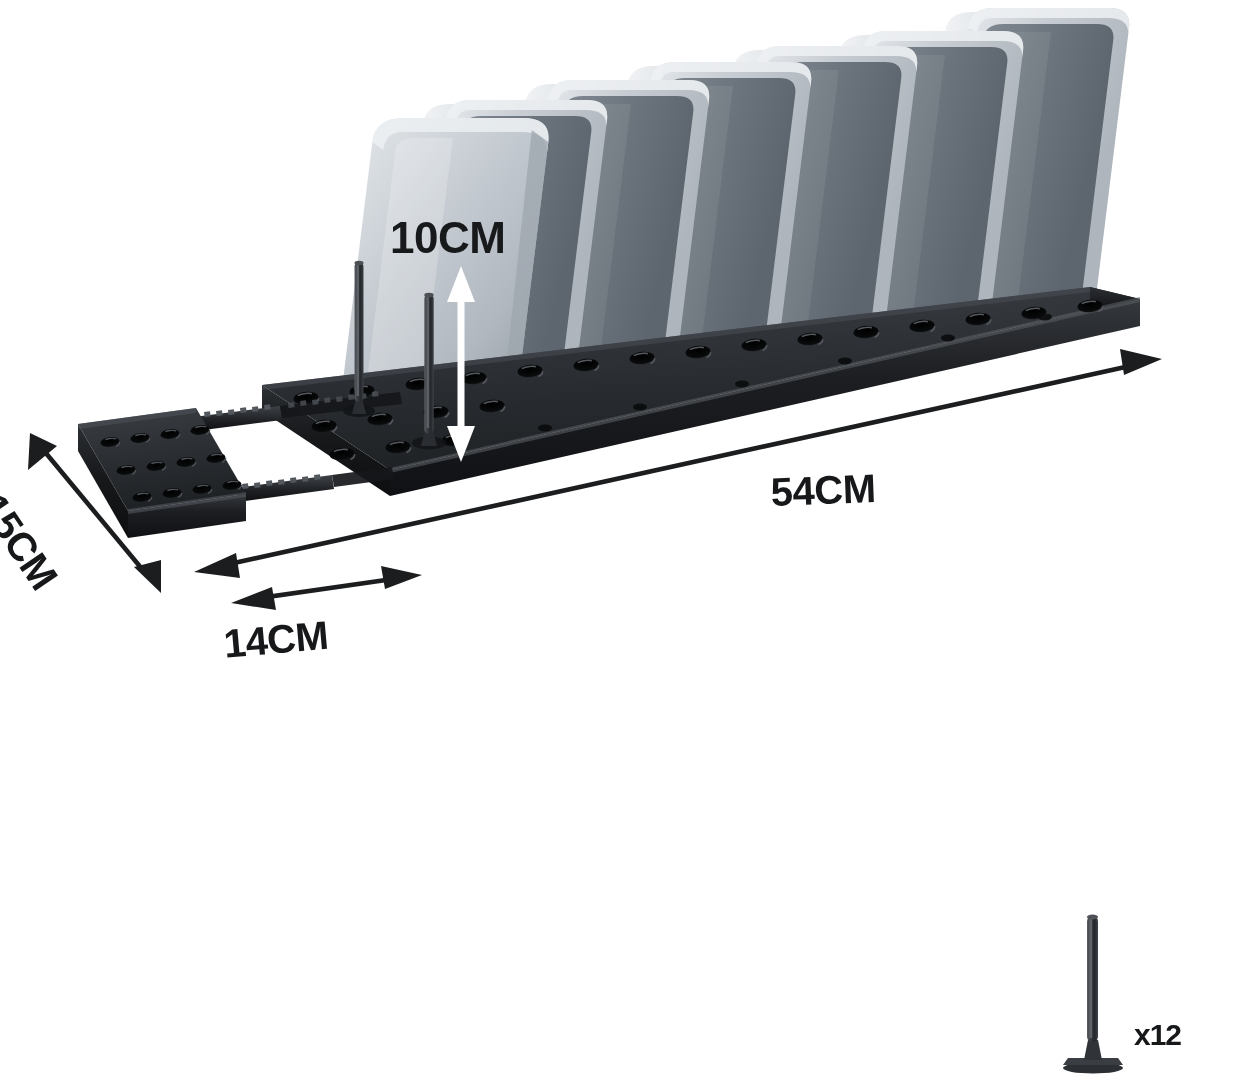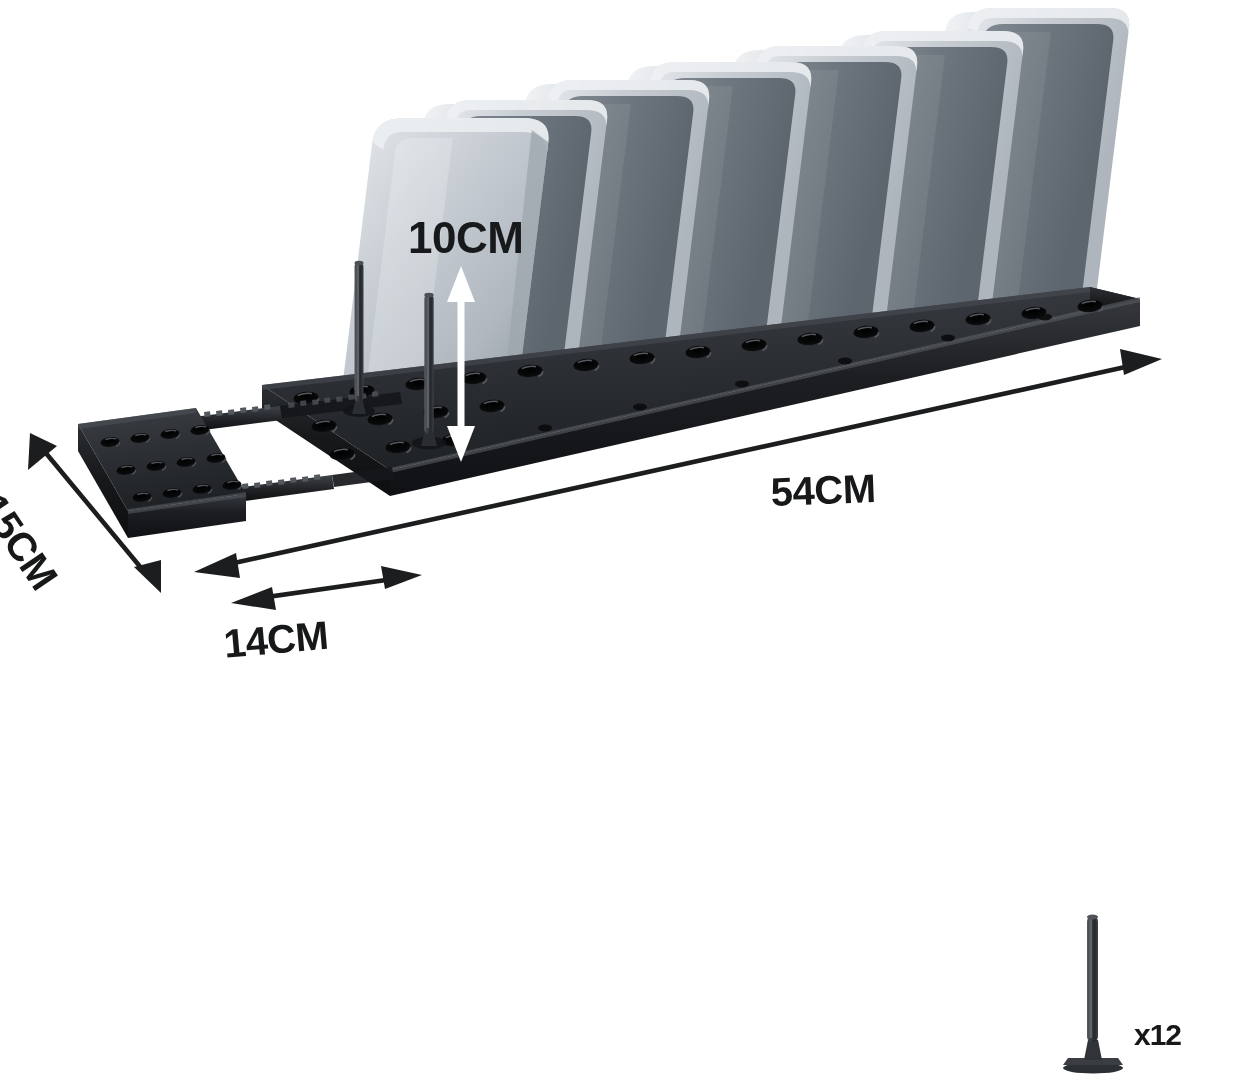--- a/index.html
+++ b/index.html
@@ -27,21 +27,21 @@
   .dim-label {
     position: absolute;
     font-family: "Liberation Sans", "DejaVu Sans", sans-serif;
     font-weight: bold;
     color: #16181a;
     white-space: nowrap;
     line-height: 1;
     user-select: none;
   }
   #label-10cm {
-    left: 408px;
+    left: 390px;
     top: 216px;
     font-size: 44px;
     letter-spacing: -0.5px;
     color: #17191b;
   }
   #label-54cm {
     left: 770px;
     top: 472px;
     font-size: 40px;
     letter-spacing: -0.5px;

